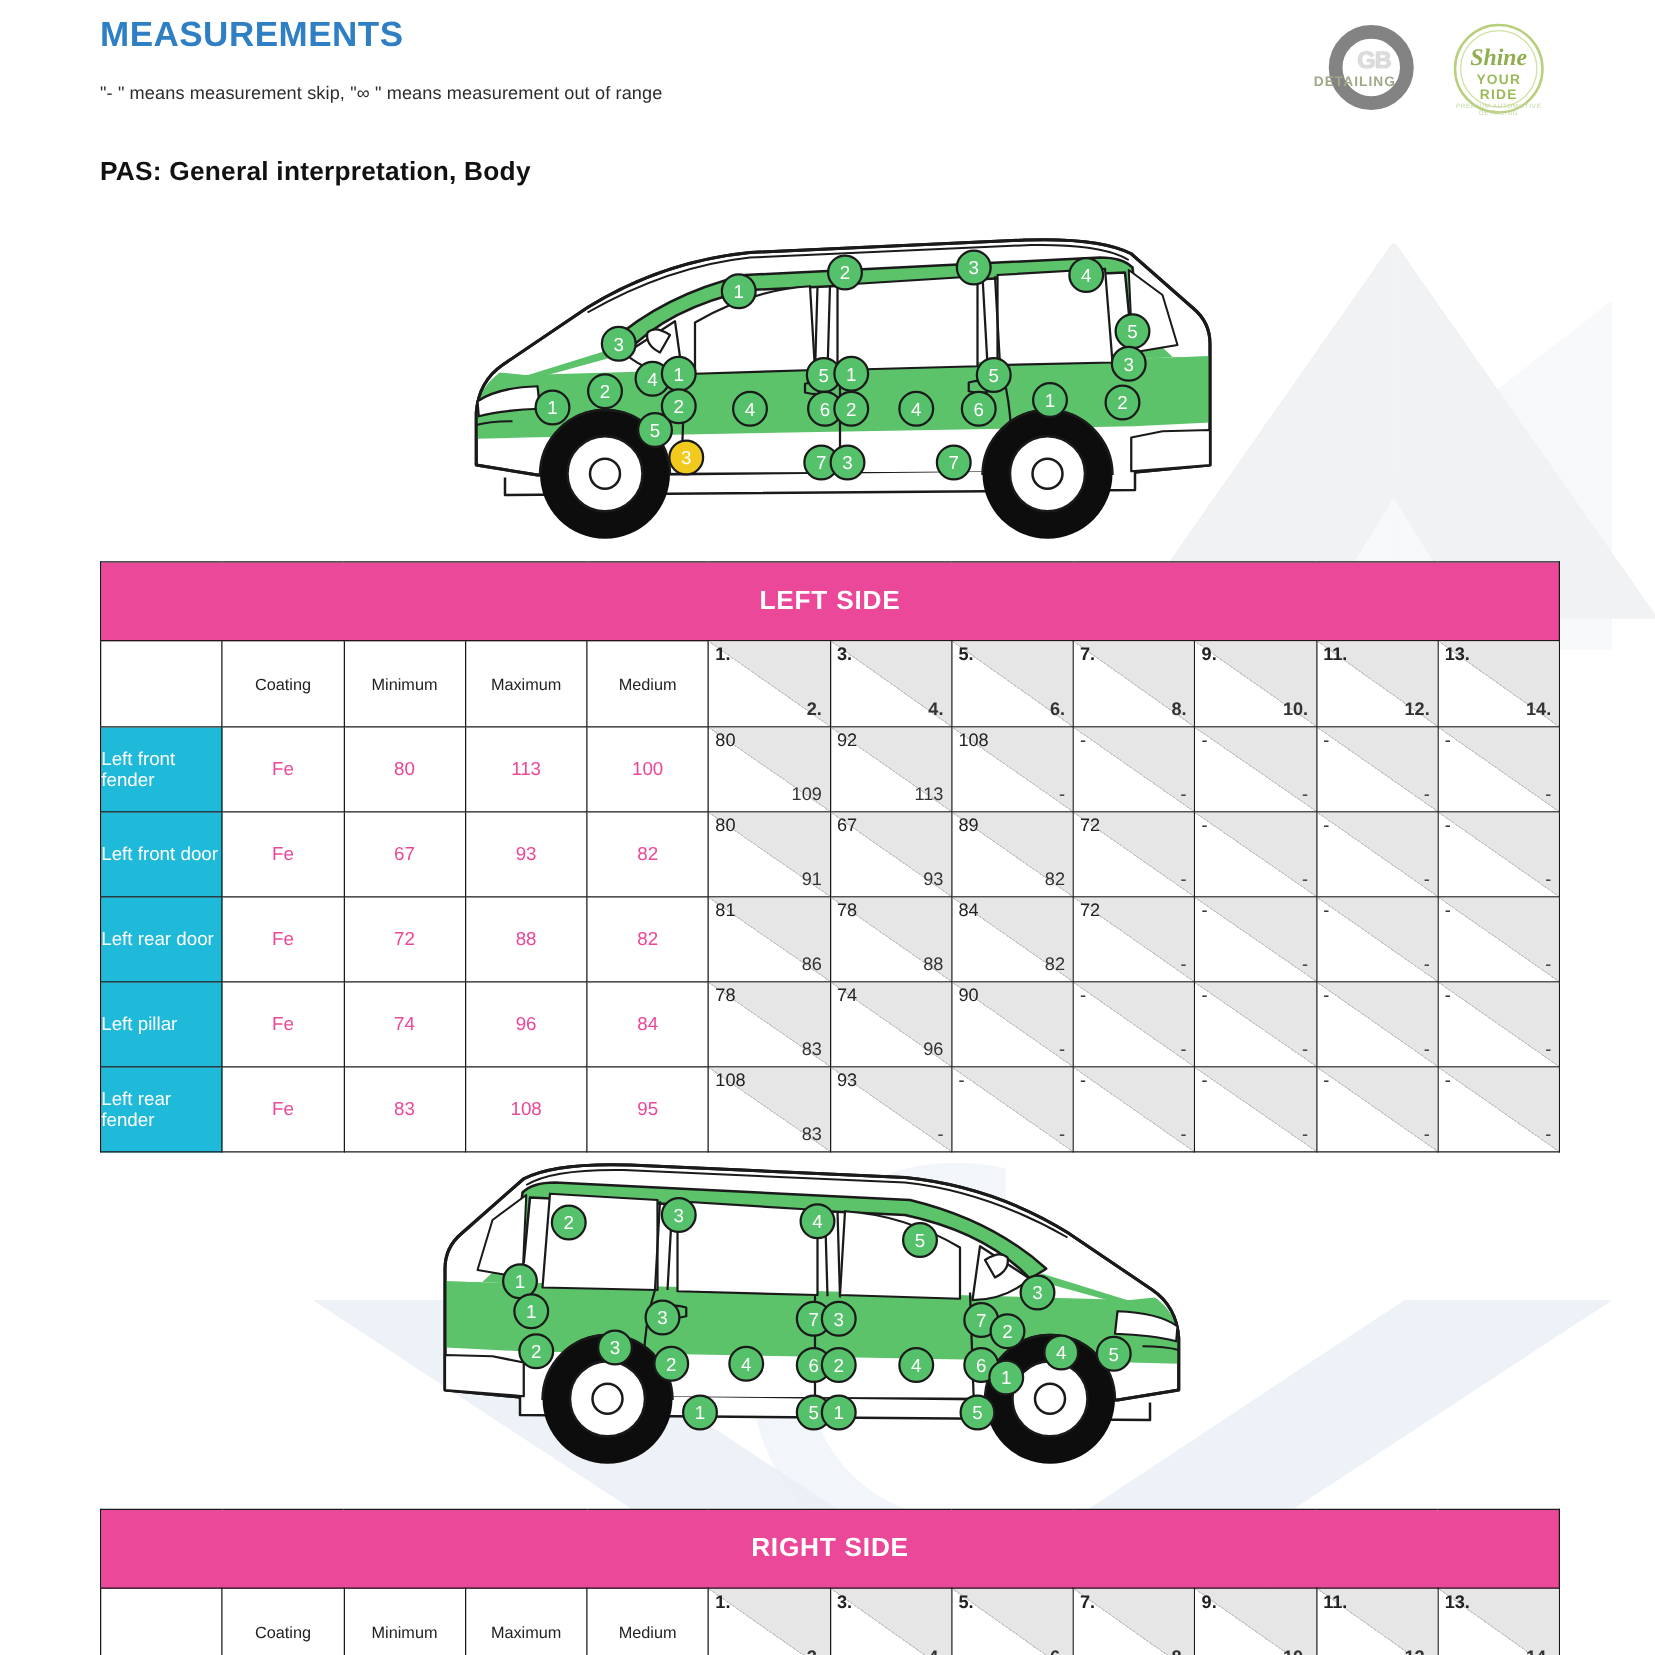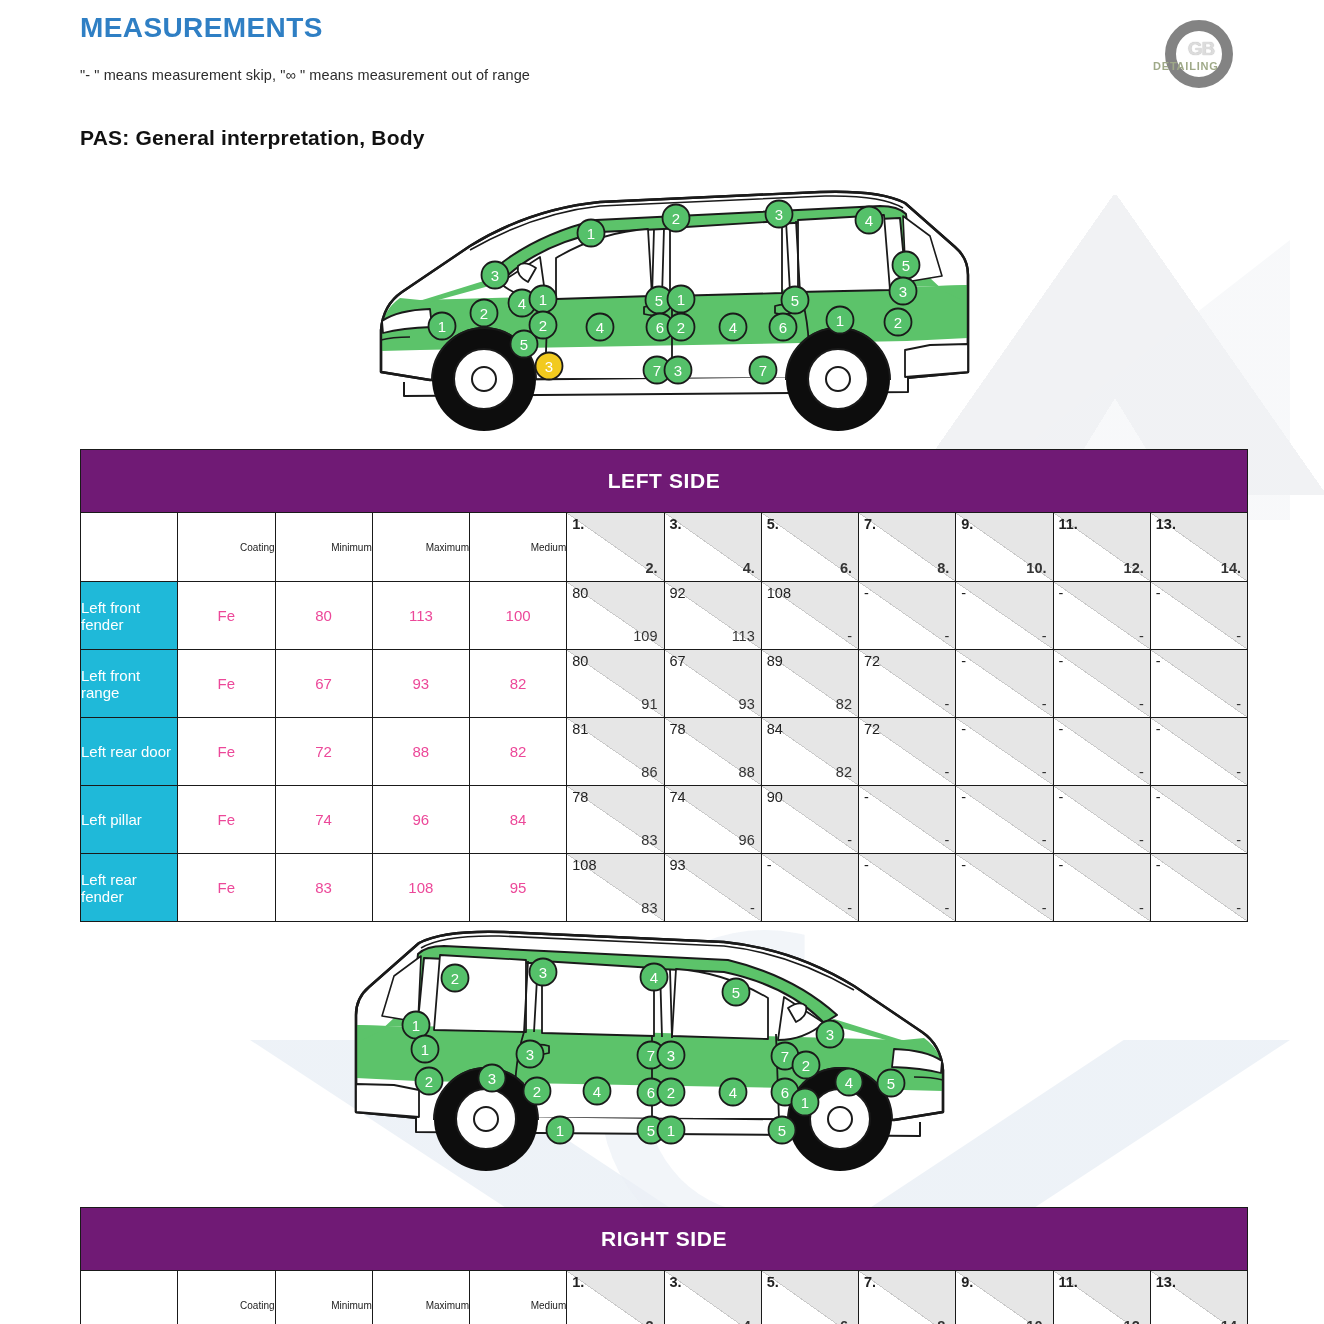--- a/index.html
+++ b/index.html
@@ -106,25 +106,25 @@
   .car-wrap{position:absolute;}
   .car-wrap svg{display:block;}
   
   .tbl{
     position:absolute;left:80px;width:1168px;
     border-collapse:collapse;table-layout:fixed;
     background:#fff;
   }
   .tbl td,.tbl th{border:1.6px solid #1a1a1a;padding:0;}
   .band{
-    background:#701a75;color:#fff;height:62px;
+    background:#ec4899;color:#fff;height:62px;
     text-align:center;font-size:21px;font-weight:bold;letter-spacing:.6px;
     border:1.6px solid #1a1a1a;
   }
-  .hcell{height:68px;font-size:10px;color:#222;padding-left:12px;font-weight:normal;text-align:right;}
+  .hcell{height:68px;font-size:13px;color:#222;padding-left:12px;font-weight:normal;text-align:center;}
   .rowlabel{
     background:#1fb9d9;color:#ffffff;font-size:15px;padding-left:12px;height:67px;margin-left:25px;
   }
   .cell{font-size:15px;color:#ec4899;padding-left:12px;height:67px;text-align:center;}
   
   .split{position:relative;height:67px;padding:0;overflow:hidden;}
   .split .tri{
     position:absolute;inset:0;
     background:linear-gradient(to bottom left, #e6e6e6 0 49.6%, #c9c9c9 49.6% 50.4%, transparent 50.4% 100%);
   }
@@ -147,20 +147,28 @@
 
   <div class="title">MEASUREMENTS</div>
   <div class="subtitle">"- " means measurement skip, "∞ " means measurement out of range</div>
   <div class="section-title">PAS: General interpretation, Body</div>
 
   <div class="logos">
     <div class="logo logo-gb">
       <div class="gb-ring"></div>
       <div class="gb-text">GB</div>
       <div class="gb-sub">DETAILING</div>
+    </div>
+    <div class="logo logo-shine">
+      <div class="sh-ring"></div>
+      <div class="sh-ring2"></div>
+      <div class="sh-name">Shine</div>
+      <div class="sh-sub1">YOUR</div>
+      <div class="sh-sub2">RIDE</div>
+      <div class="sh-tag">PREMIUM AUTOMOTIVE DETAILING</div>
     </div>
   </div>
 
   <div class="car-wrap" style="left:0;top:0;">
     <svg width="1324" height="440" viewBox="0 0 1324 440">
       <g id="carL" fill="none" stroke="#1a1a1a" stroke-width="2.4" stroke-linejoin="round">
 
         <path d="M381 330 Q383 305 402 292 L470 246 Q530 209 600 202
                  L820 192 Q880 190 905 203 L955 247 Q968 258 968 275
                  L968 372 L905 378 L430 380 L381 372 Z" fill="#ffffff"></path>
@@ -361,21 +369,21 @@
             <span class="tl">-</span>
             <span class="br">-</span>
           </td>
           <td class="split">
             <span class="tri"></span>
             <span class="tl">-</span>
             <span class="br">-</span>
           </td>
         </tr>
         <tr>
-          <td class="rowlabel">Left front range</td>
+          <td class="rowlabel">Left front door</td>
           <td class="cell">Fe</td>
           <td class="cell">67</td>
           <td class="cell">93</td>
           <td class="cell">82</td>
           <td class="split">
             <span class="tri"></span>
             <span class="tl">80</span>
             <span class="br">91</span>
           </td>
           <td class="split">

